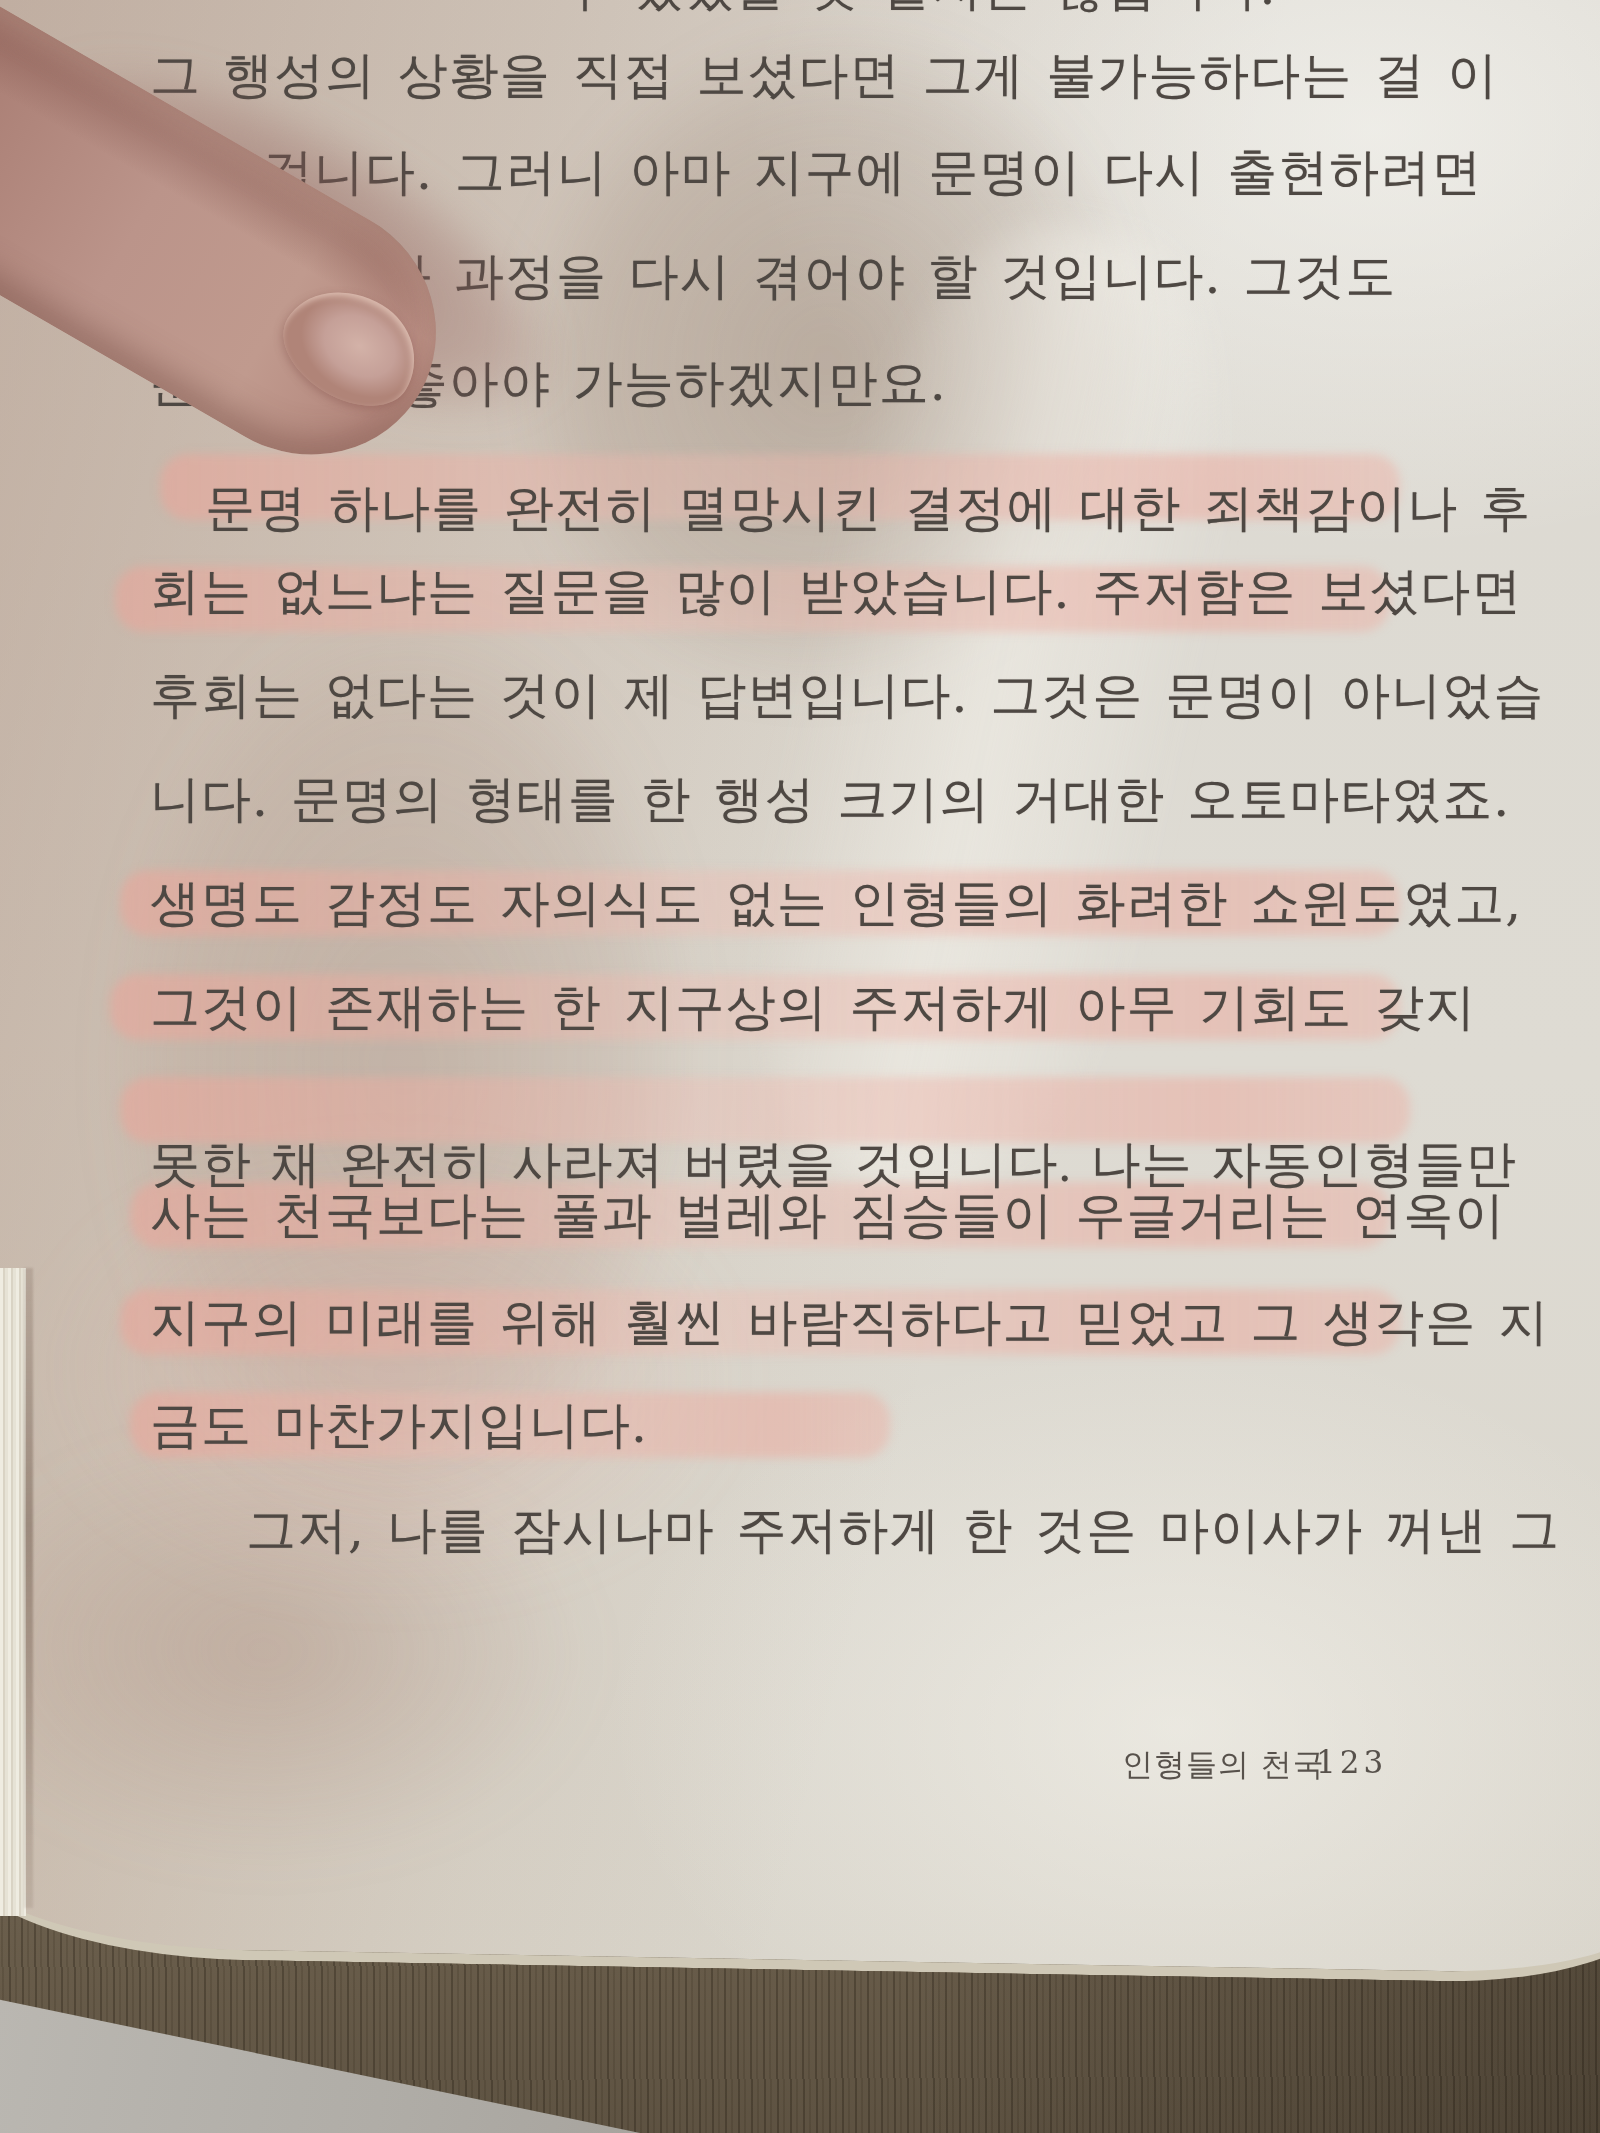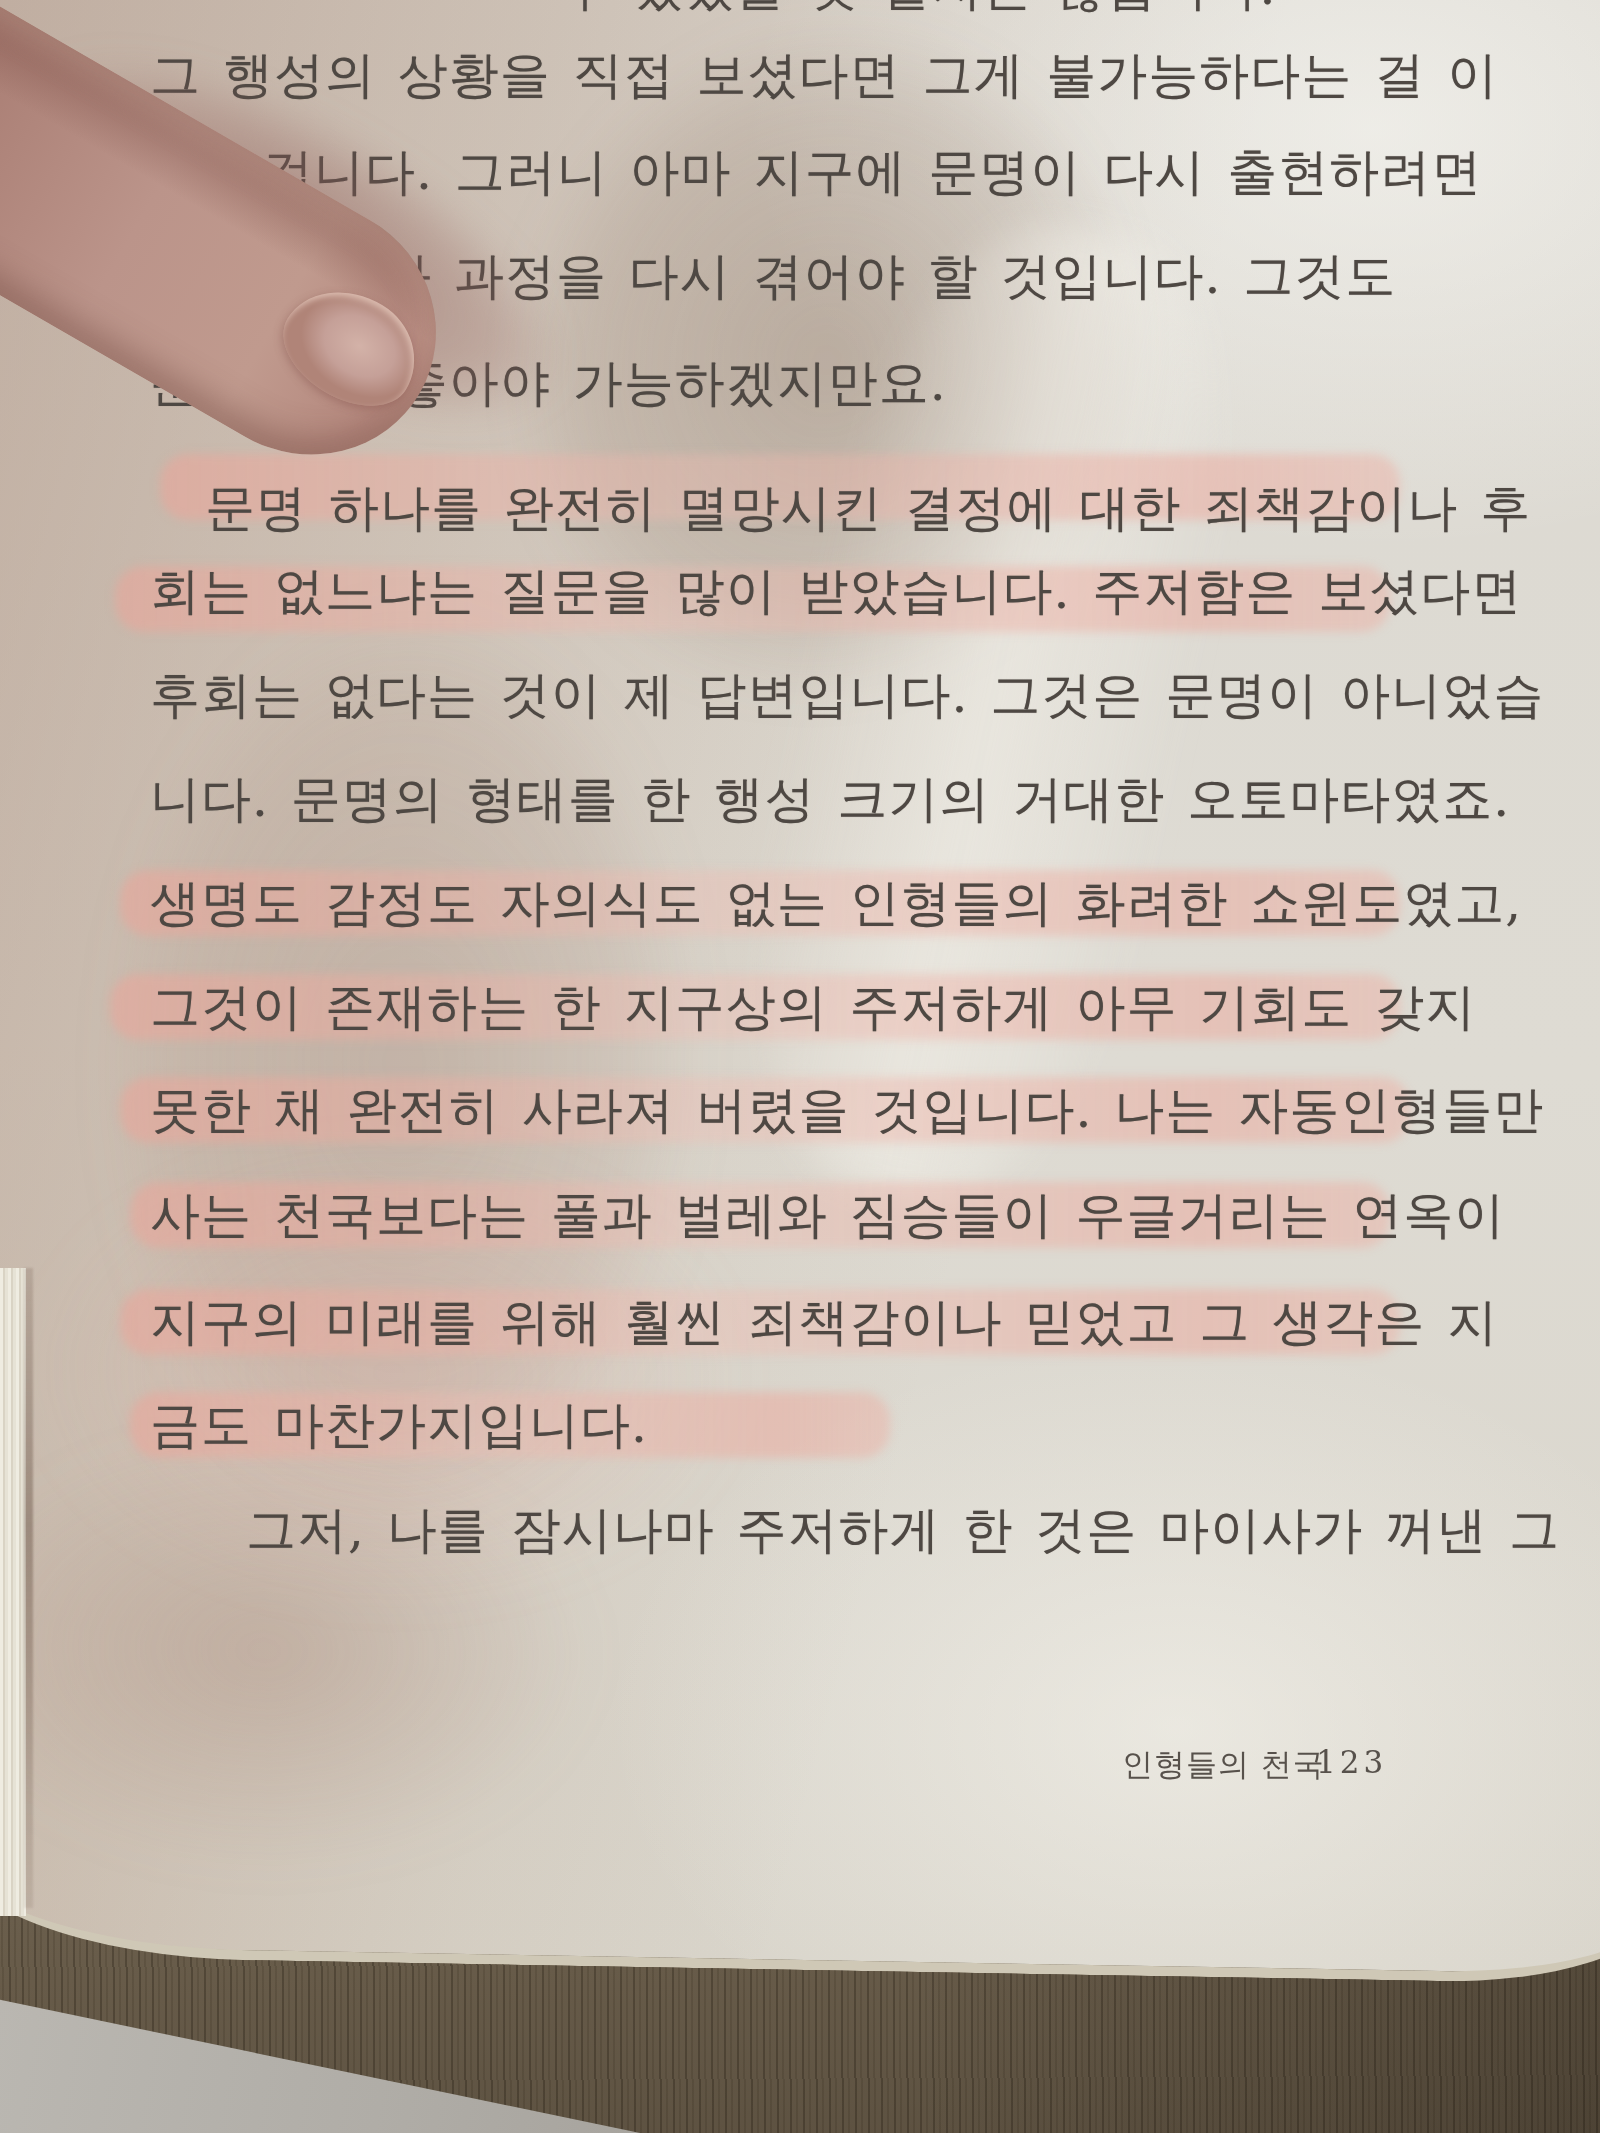--- a/index.html
+++ b/index.html
@@ -158,23 +158,23 @@
       <div class="line" style="left: 150px; top: 40px;">그 행성의 상황을 직접 보셨다면 그게 불가능하다는 걸 이</div>
       <div class="line" style="left: 190px; top: 137px;">실 겁니다. 그러니 아마 지구에 문명이 다시 출현하려면</div>
       <div class="line" style="left: 330px; top: 241px;">진화 과정을 다시 겪어야 할 것입니다. 그것도</div>
       <div class="line" style="left: 150px; top: 348px;">운이 매우 좋아야 가능하겠지만요.</div>
       <div class="line" style="left: 205px; top: 452px; margin-top: 21px;">문명 하나를 완전히 멸망시킨 결정에 대한 죄책감이나 후</div>
       <div class="line" style="left: 150px; top: 556px;">회는 없느냐는 질문을 많이 받았습니다. 주저함은 보셨다면</div>
       <div class="line" style="left: 150px; top: 660px;">후회는 없다는 것이 제 답변입니다. 그것은 문명이 아니었습</div>
       <div class="line" style="left: 150px; top: 764px;">니다. 문명의 형태를 한 행성 크기의 거대한 오토마타였죠.</div>
       <div class="line" style="left: 150px; top: 868px;">생명도 감정도 자의식도 없는 인형들의 화려한 쇼윈도였고,</div>
       <div class="line" style="left: 150px; top: 972px;">그것이 존재하는 한 지구상의 주저하게 아무 기회도 갖지</div>
-      <div class="line" style="left: 150px; top: 1075px;">못한 채 완전히 사라져 버렸을 것입니다. 나는 자동인형들만</div>
+      <div class="line" style="left: 150px; top: 1129px; font-family: Liberation Serif, serif;">못한 채 완전히 사라져 버렸을 것입니다. 나는 자동인형들만</div>
       <div class="line" style="left: 150px; top: 1180px;">사는 천국보다는 풀과 벌레와 짐승들이 우글거리는 연옥이</div>
-      <div class="line" style="left: 150px; top: 1287px;">지구의 미래를 위해 훨씬 죄책감이나 믿었고 그 생각은 지</div>
+      <div class="line" style="left: 150px; top: 1287px;">지구의 미래를 위해 훨씬 바람직하다고 믿었고 그 생각은 지</div>
       <div class="line" style="left: 150px; top: 1390px;">금도 마찬가지입니다.</div>
       <div class="line" style="left: 230px; top: 1495px; margin-left: 16px;">그저, 나를 잠시나마 주저하게 한 것은 마이사가 꺼낸 그</div>
     </div>
 
   <div class="footer-line">
     <span class="footer-title">인형들의 천국</span>
     <span class="footer-num">123</span>
   </div>
 
   <div class="page-edge-stack"></div>

